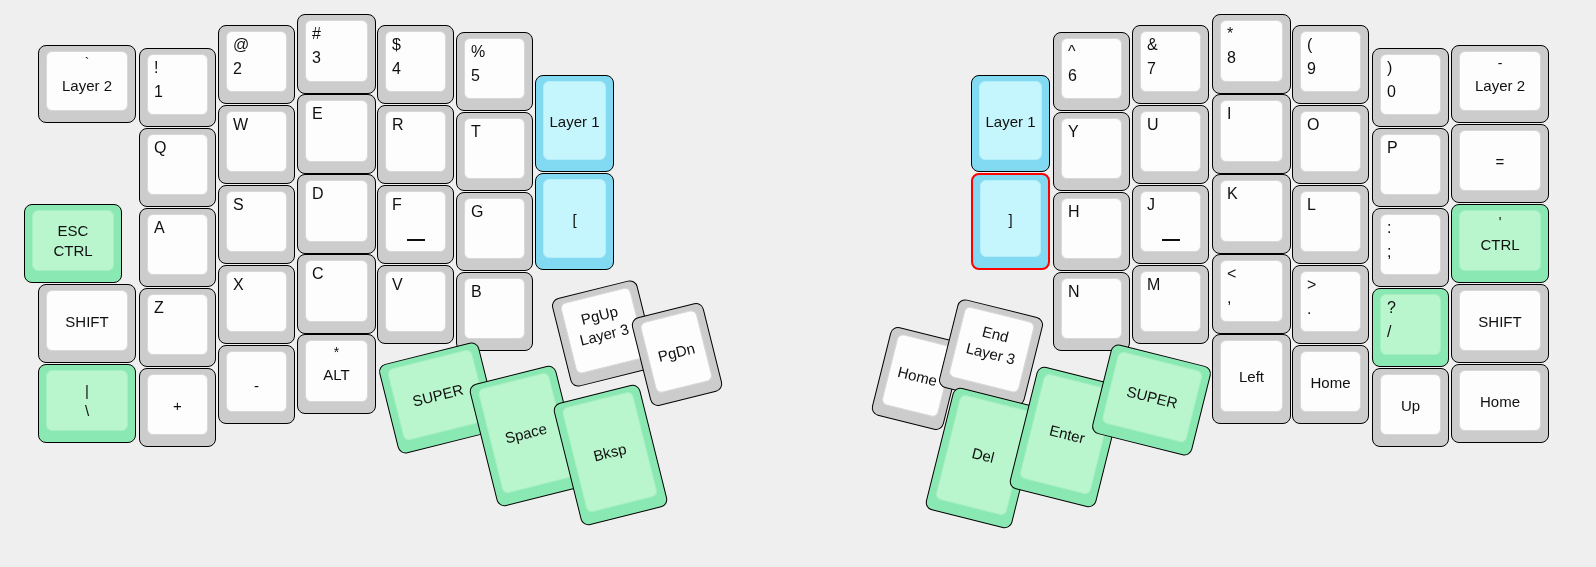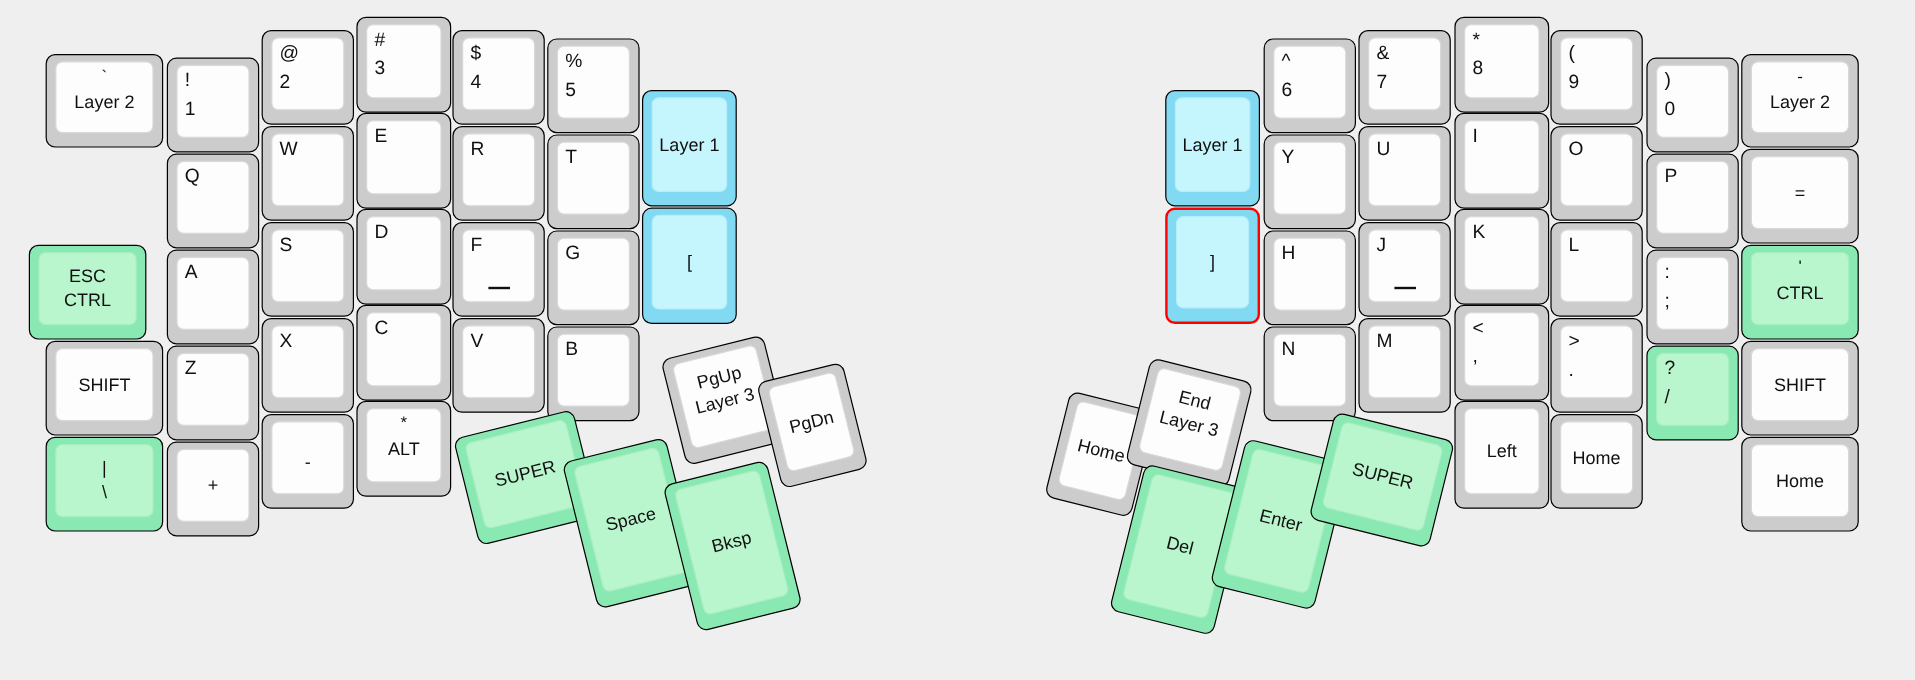--- a/index.html
+++ b/index.html
@@ -367,20 +367,25 @@
         <div class="lg tl">:</div>
         <div class="lg bl">;</div>
       </div>
     </div>
     <div class="key green" style="left: 1372px; top: 288px; width: 77px; height: 79px;">
       <div class="cap">
         <div class="lg tl">?</div>
         <div class="lg bl">/</div>
       </div>
     </div>
+    <div class="key" style="left: 1372px; top: 368px; width: 77px; height: 79px;">
+      <div class="cap">
+        <div class="lg c1">Up</div>
+      </div>
+    </div>
     <div class="key" style="left: 1451px; top: 45px; width: 98px; height: 78px;">
       <div class="cap">
         <div class="lg ct">-</div>
         <div class="lg cm">Layer 2</div>
       </div>
     </div>
     <div class="key" style="left: 1451px; top: 124px; width: 98px; height: 79px;">
       <div class="cap">
         <div class="lg c1">=</div>
       </div>

